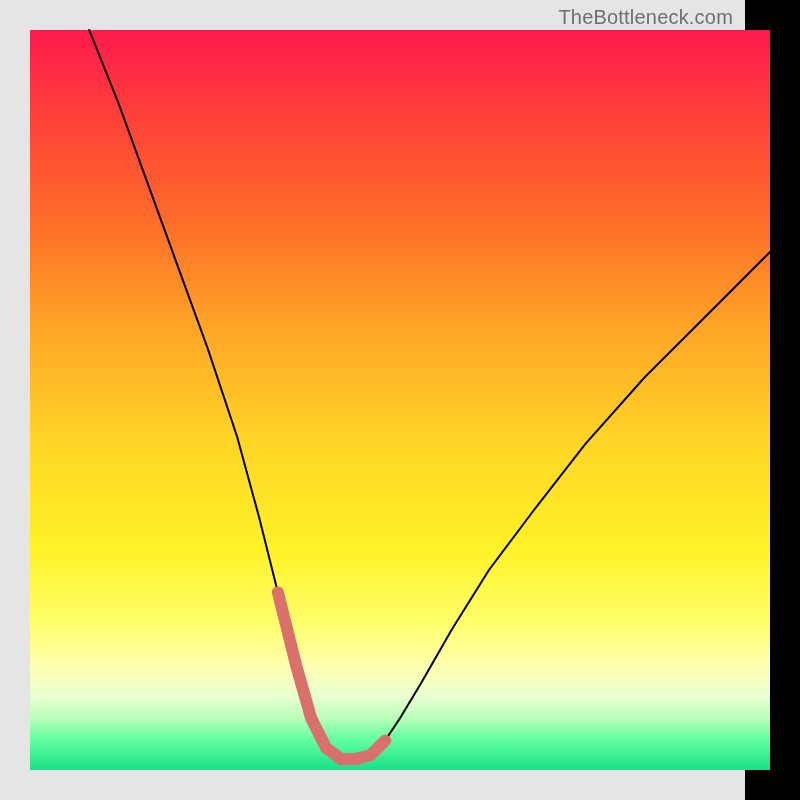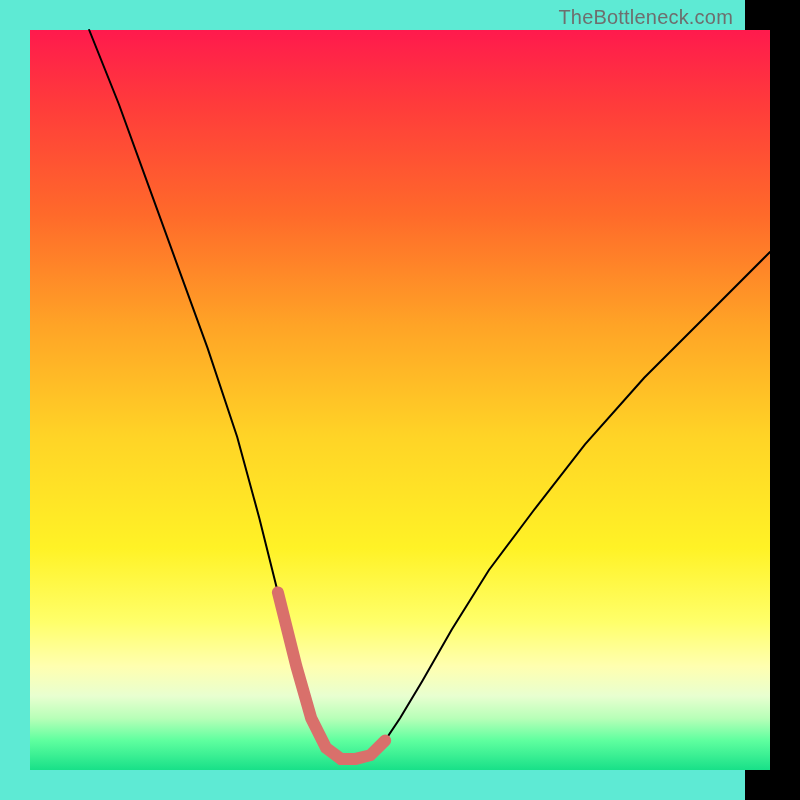--- a/index.html
+++ b/index.html
@@ -8,21 +8,21 @@
     width: 800px;
     height: 800px;
     background: #000;
     overflow: hidden;
     font-family: Arial, Helvetica, sans-serif;
   }
   .stage {
     position: relative;
     width: 745px;
     height: 800px;
-    background: #5eead4;
+    background: #e5e5e5;
   }
   .plot {
     position: absolute;
     left: 30px;
     top: 30px;
     width: 740px;
     height: 740px;
     background: linear-gradient(to bottom,
       #ff1a4d 0%,
       #ff3b3b 10%,

